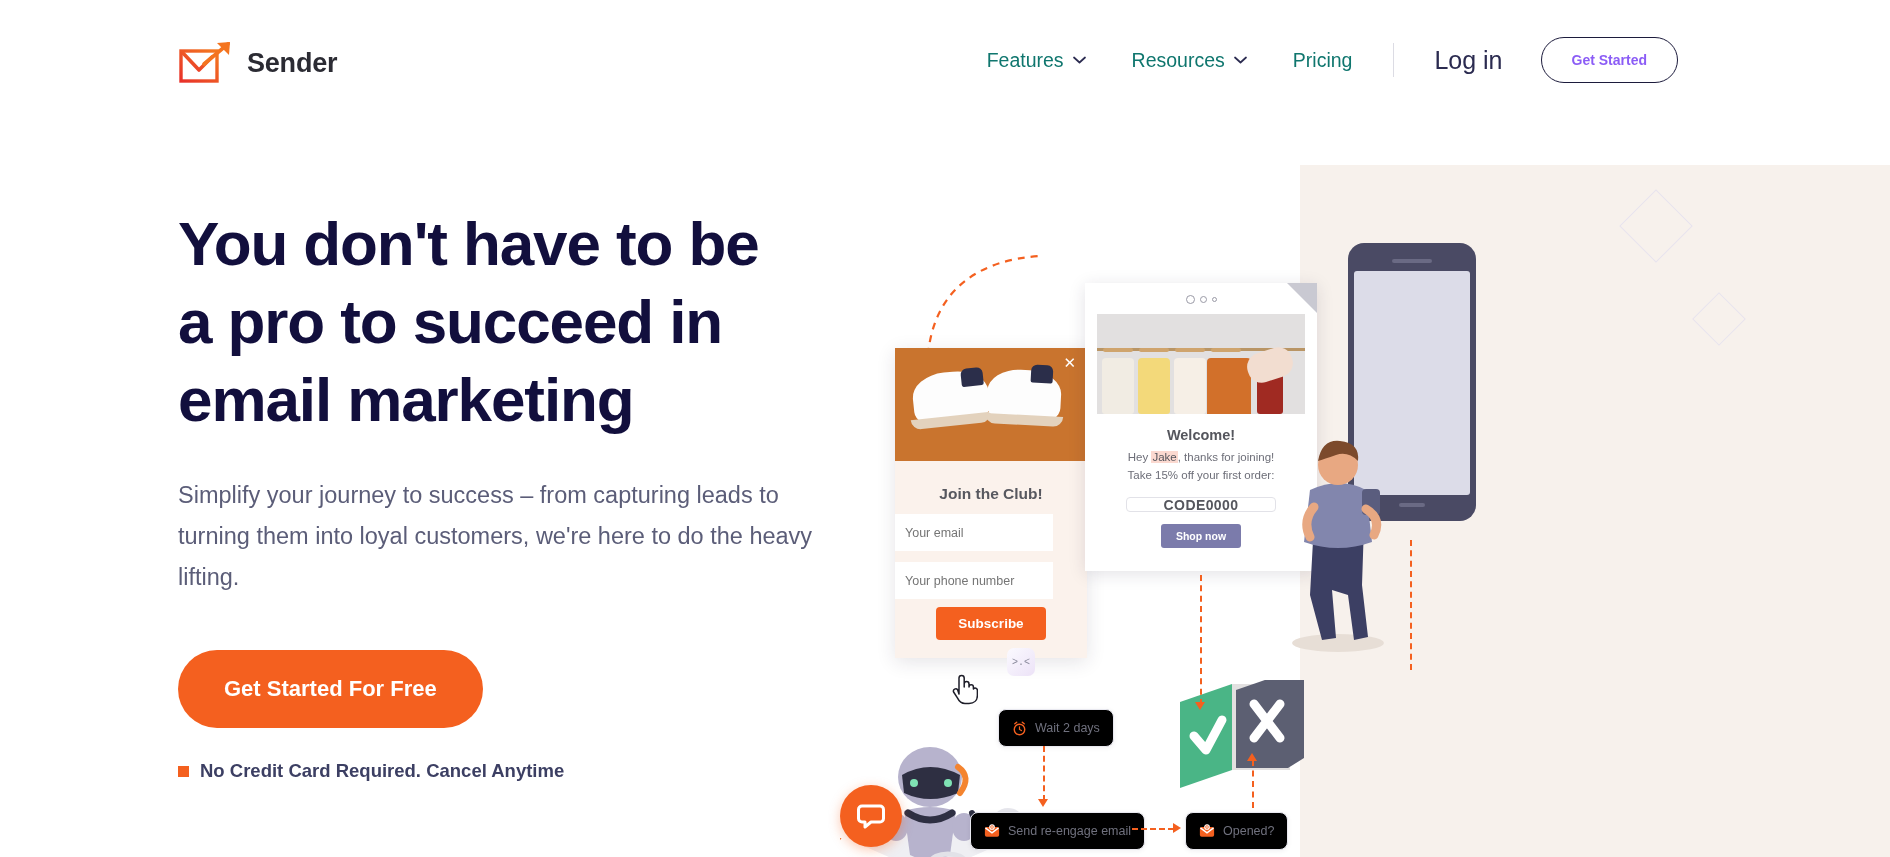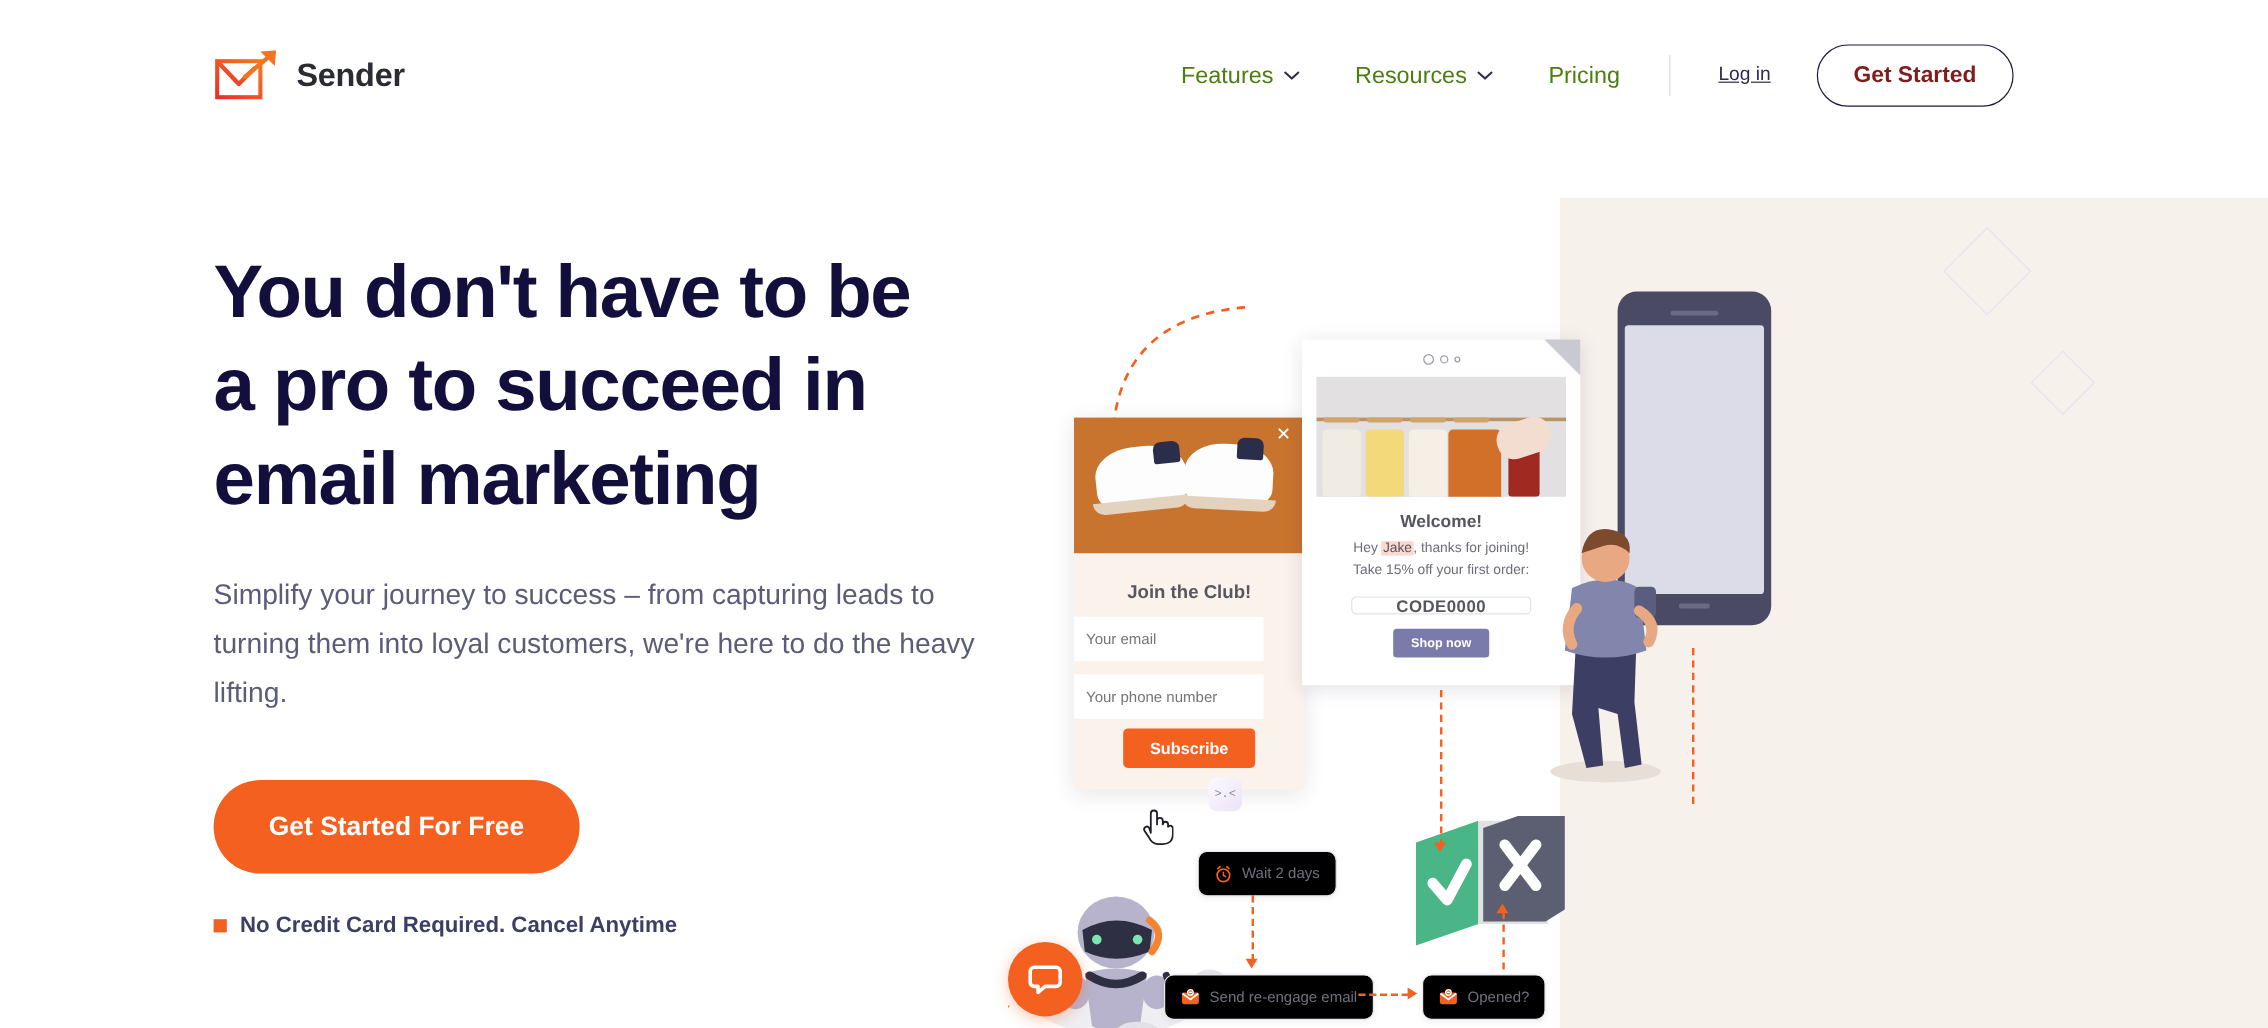--- a/index.html
+++ b/index.html
@@ -22,33 +22,33 @@
   }
   .logo-mark { width: 56px; height: 46px; display:block; }
   .logo-text {
     font-size: 27px; font-weight: 600; color: #2b2b33;
     letter-spacing: -0.2px;
   }
 
   .nav { position: absolute; right: 200px; top: 37px; display: flex; align-items: center; }
   .nav-item {
     display: flex; align-items: center; gap: 9px;
-    font-size: 19.5px; color: #4d7c0f; padding: 0 23px; cursor: pointer;
+    font-size: 19.5px; color: #0f766e; padding: 0 23px; cursor: pointer;
     white-space: nowrap;
   }
   .chev { width: 13px; height: 8px; display:block; }
   .nav-divider { width: 1px; height: 34px; background: #dcdce4; margin: 0 18px; }
   .login-link {
-    font-size: 16px; color: #2b2b50; padding: 0 22px; cursor: pointer; white-space: nowrap; text-decoration: underline;
+    font-size: 25px; color: #2b2b50; padding: 0 22px; cursor: pointer; white-space: nowrap;
   }
   .get-started-btn {
     margin-left: 16px;
     border: 1.6px solid #1c1b3c; border-radius: 40px;
-    background: #fff; color: #7f1d1d;
-    font-size: 19px; font-weight: 700; font-family: "Liberation Sans", sans-serif;
+    background: #fff; color: #8b5cf6;
+    font-size: 14px; font-weight: 700; font-family: "Liberation Sans", sans-serif;
     padding: 14px 30px; cursor: pointer; white-space: nowrap;
   }
 
   
   .hero-left { position: absolute; left: 178px; top: 205px; width: 680px; }
   .headline {
     font-size: 62px; line-height: 78px; font-weight: 700;
     color: #120f3d; letter-spacing: -1.1px;
   }
   .subhead {

